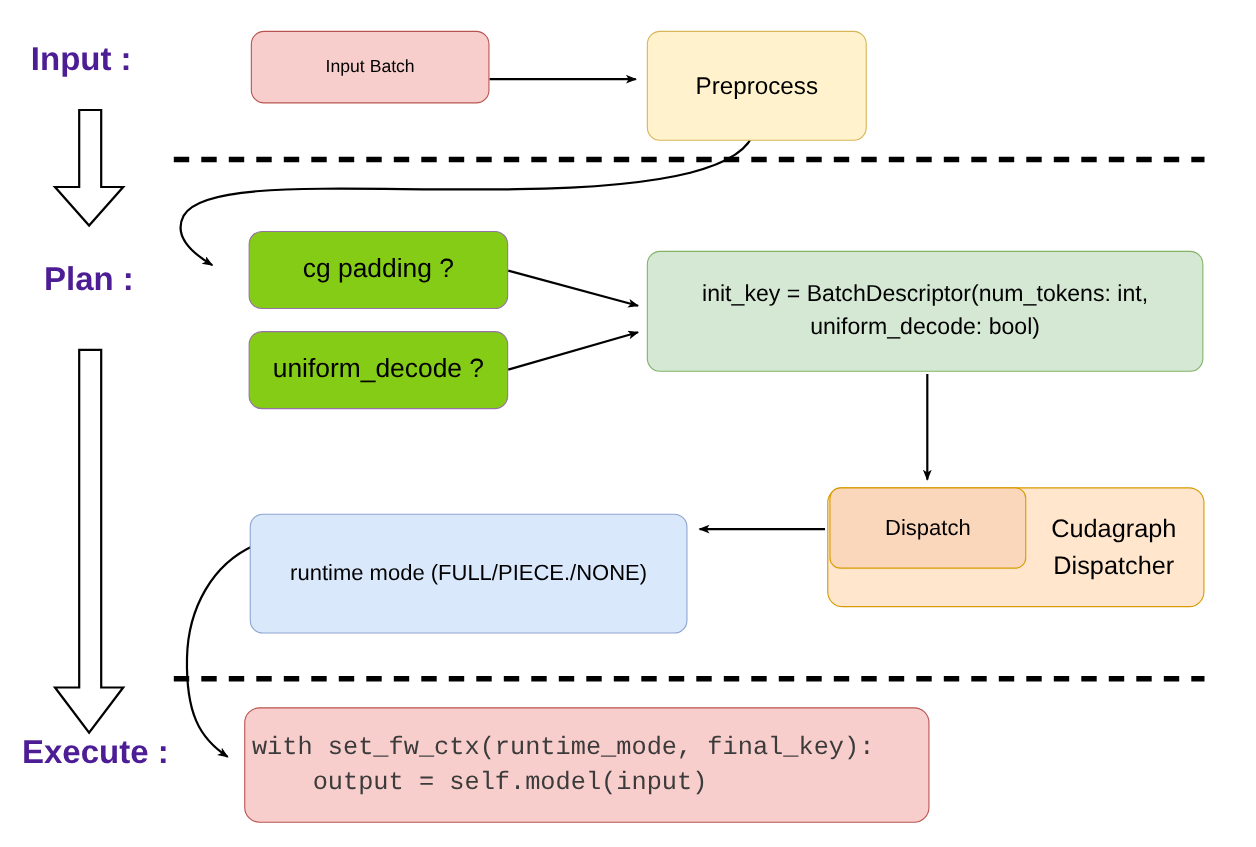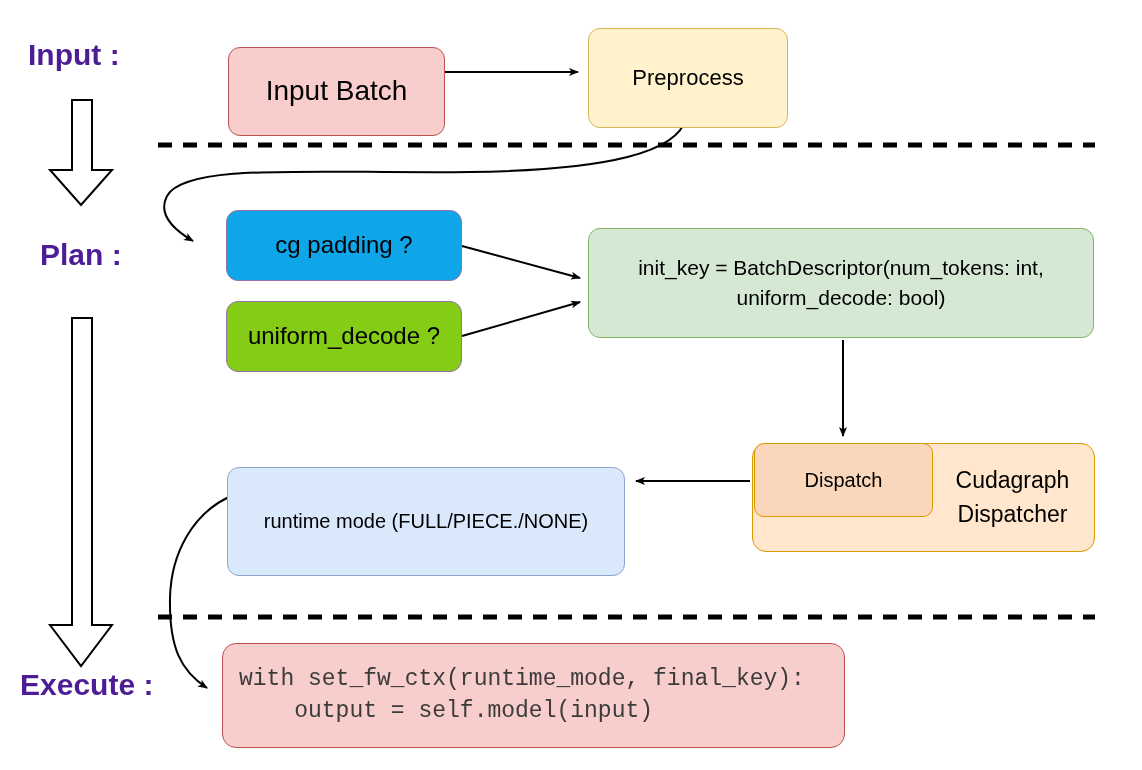--- a/index.html
+++ b/index.html
@@ -14,33 +14,33 @@
   #plan-label    { left:40px;  top:238px; }
   #execute-label { left:20px;  top:668px; }
 
   .node {
     position:absolute; box-sizing:border-box; border-radius:12px;
     display:flex; flex-direction:column; align-items:center; justify-content:center;
     text-align:center; border:1.6px solid; line-height:1.45;
   }
   .node span { display:block; }
 
-  #input-batch   { left:228px; top:28px;  width:217px; height:89px;  background:#F8CECC; border-color:#B85450; font-size:28px;margin-top:19px; }
+  #input-batch   { left:228px; top:28px;  width:217px; height:66px;  background:#F8CECC; border-color:#B85450; font-size:16px; }
   #preprocess    { left:588px; top:28px;  width:200px; height:100px;  background:#FFF2CC; border-color:#D6B656; font-size:22px; }
-  #cg-padding    { left:226px; top:210px; width:236px; height:71px;  background:#0ea5e9; border-color:#9673A6; font-size:24px; }
+  #cg-padding    { left:226px; top:210px; width:236px; height:71px;  background:#84cc16; border-color:#9673A6; font-size:24px; }
   #uniform-decode{ left:226px; top:301px; width:236px; height:71px;  background:#84cc16; border-color:#9673A6; font-size:24px; }
   #init-key      { left:588px; top:228px; width:506px; height:110px; background:#D5E8D4; border-color:#82B366; font-size:21px; }
   #runtime-output{ left:227px; top:467px; width:398px; height:109px; background:#DAE8FC; border-color:#8DA5CF; font-size:20px; }
   #dispatcher-outer { left:752px; top:443px; width:343px; height:109px; background:#FFE6CC; border-color:#D79B00; border-radius:14px; }
   #dispatch-inner   { left:754px; top:443px; width:179px; height:74px;  background:#FAD6BB; border-color:#D79B00; border-radius:10px; font-size:20px; }
   #dispatcher-label { left:935px; top:443px; width:155px; height:109px; background:transparent; border:none; font-size:23px; }
   #execute-code  {
     left:222px; top:643px; width:623px; height:105px;
     background:#F8CECC; border-color:#B85450; border-radius:14px;
-    align-items:flex-start; text-align:left; padding-left:16px;
+    align-items:flex-start; text-align:left; padding-left:6px;
     font-family:"Liberation Mono", monospace; font-size:23px; line-height:1.35; color:#3b3b3b;
   }
   .pre { white-space:pre; }
 </style>
 </head>
 <body>
 
 <div id="canvas">
 
   <svg id="connectors" width="1142" height="770" viewBox="0 0 1142 770" xmlns="http://www.w3.org/2000/svg">

